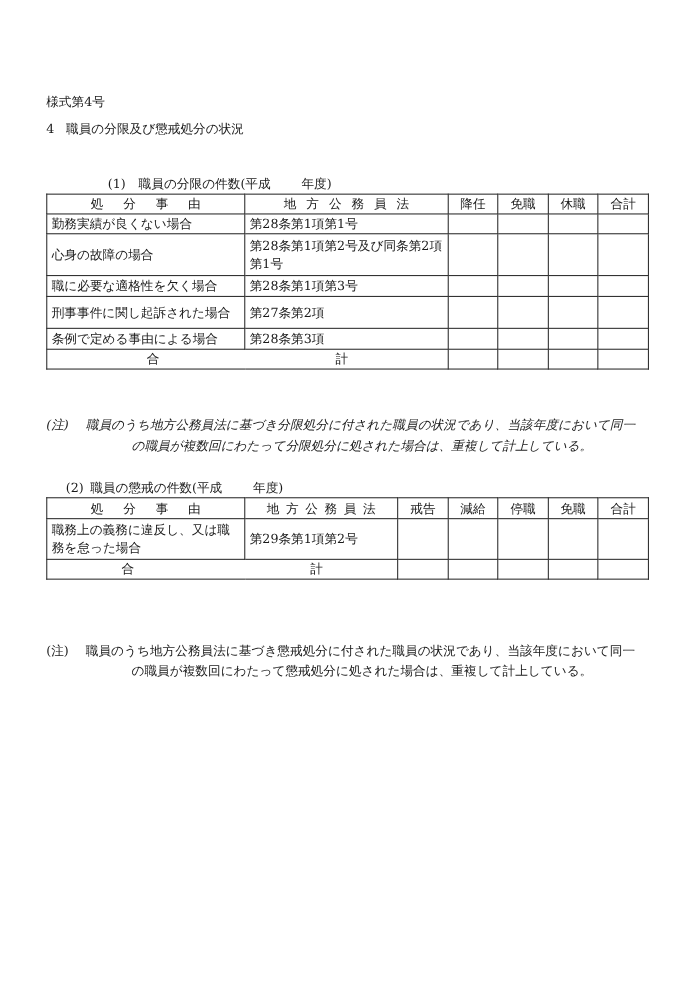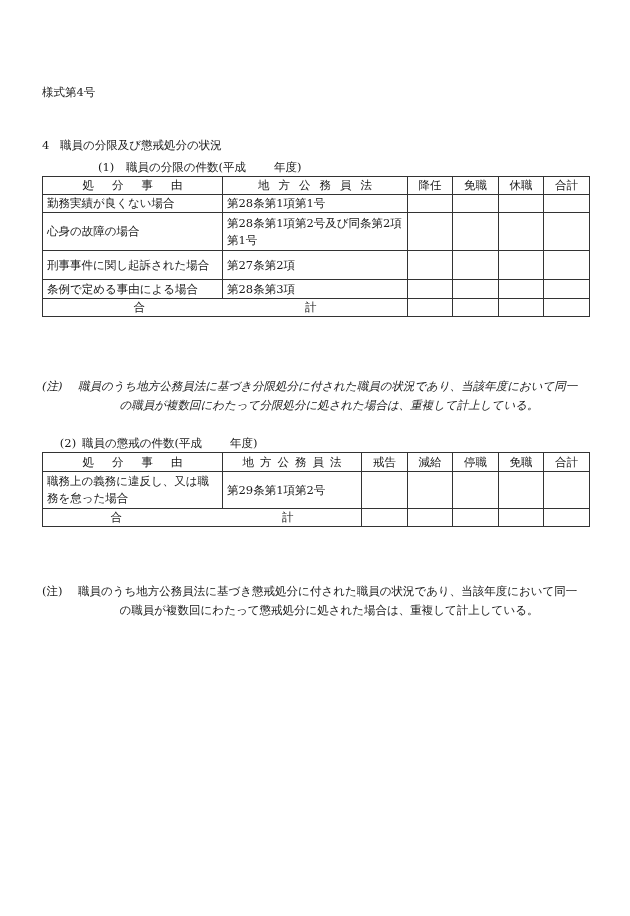--- a/index.html
+++ b/index.html
@@ -4,21 +4,21 @@
 <style>
   html, body { margin: 0; padding: 0; background: #ffffff; }
   body {
     width: 630px; height: 916px; position: relative; overflow: hidden;
     font-family: "DejaVu Serif", "Liberation Serif", serif;
     color: #1a1a1a;
     font-size: 11.5px;
   }
   .abs { position: absolute; white-space: nowrap; }
   .form-no { left: 42px; top: 85px; }
-  .section-title { left: 42px; top: 138px; }
+  .section-title { left: 42px; top: 110px; }
   .section-title .num { display: inline-block; width: 18px; }
   .sub-title { left: 54px; }
   .sub-title .num { display: inline-block; width: 28px; }
   .sub-title .gap { display: inline-block; width: 28px; }
 
   table.grid {
     position: absolute; left: 42px;
     border-collapse: collapse;
     table-layout: fixed;
     font-size: 11.5px;
@@ -78,20 +78,28 @@
     <td>勤務実績が良くない場合</td>
     <td>第28条第1項第1号</td>
     <td class="cell"></td>
     <td class="cell"></td>
     <td class="cell"></td>
     <td class="cell"></td>
   </tr>
   <tr style="height:38px">
     <td>心身の故障の場合</td>
     <td style="white-space:normal">第28条第1項第2号及び同条第2項第1号</td>
+    <td class="cell"></td>
+    <td class="cell"></td>
+    <td class="cell"></td>
+    <td class="cell"></td>
+  </tr>
+  <tr style="height:19px">
+    <td>職に必要な適格性を欠く場合</td>
+    <td>第28条第1項第3号</td>
     <td class="cell"></td>
     <td class="cell"></td>
     <td class="cell"></td>
     <td class="cell"></td>
   </tr>
   <tr style="height:29px">
     <td>刑事事件に関し起訴された場合</td>
     <td>第27条第2項</td>
     <td class="cell"></td>
     <td class="cell"></td>

